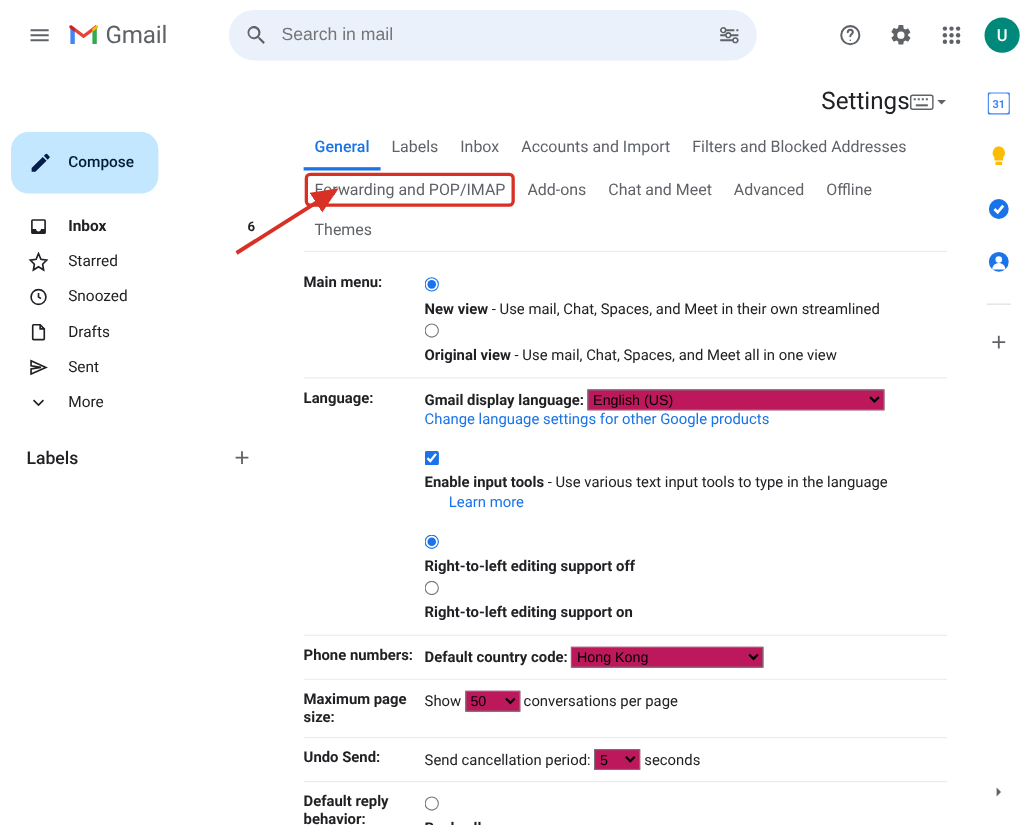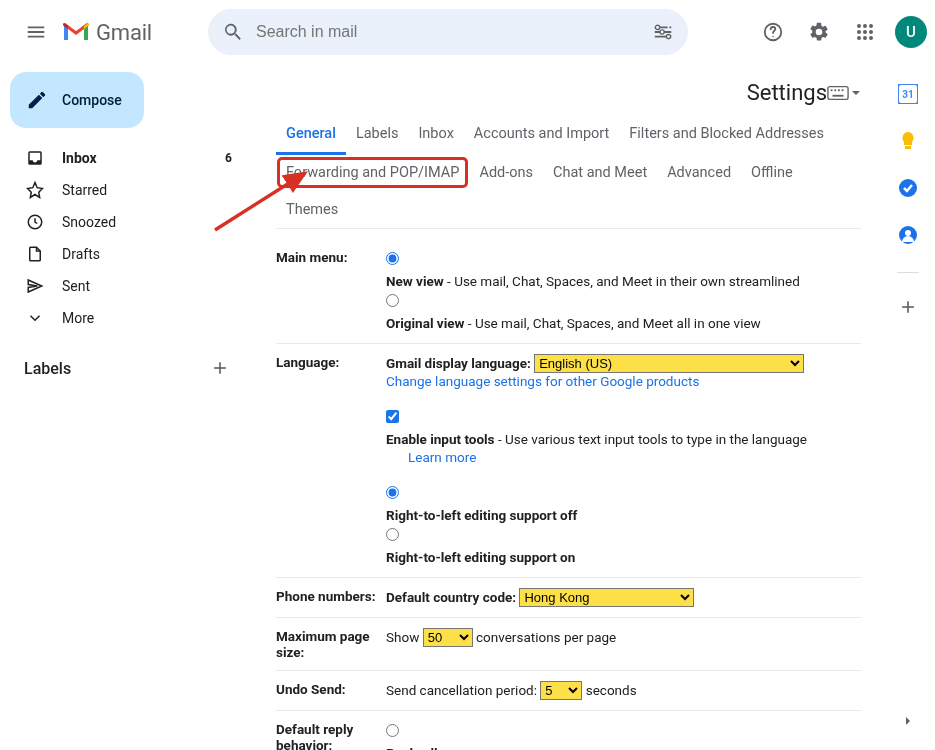--- a/index.html
+++ b/index.html
@@ -73,20 +73,21 @@
   }
   .compose-btn {
     margin-left: 10px;
     height: 56px;
     padding: 0 22px 0 16px;
     background: #c2e7ff;
     border-radius: 16px;
     display: inline-flex; align-items: center; gap: 14px;
     font-size: 14px; font-weight: 500; color: #001d35;
     cursor: pointer;
+    margin-top: 48px;
   }
   .nav-list { margin-top: 14px; }
   .nav-item {
     height: 32px;
     padding-left: 26px; padding-right: 16px;
     display: flex; align-items: center; gap: 18px;
     border-radius: 0 16px 16px 0;
     cursor: pointer;
     color: #202124;
     font-size: 14px;
@@ -148,21 +149,21 @@
   .link { color: #1a73e8; cursor: pointer; }
   .radio-line, .check-line {
     display: flex; align-items: flex-start; gap: 8px;
     margin-bottom: 2px;
     flex-direction: column;
   }
   input[type=radio], input[type=checkbox] {
     accent-color: #1a73e8; margin-top: 3px;
   }
   select {
-    font-size: 13px; background: #fde047;
+    font-size: 13px; background: #be185d;
     border: 1px solid #767676;
   }
   
   .side-panel {
     width: 54px;
     display: flex; flex-direction: column; align-items: center;
     padding-top: 20px; gap: 24px;
   }
   .chevron-wrap {
     margin-top: auto; margin-bottom: 18px;

